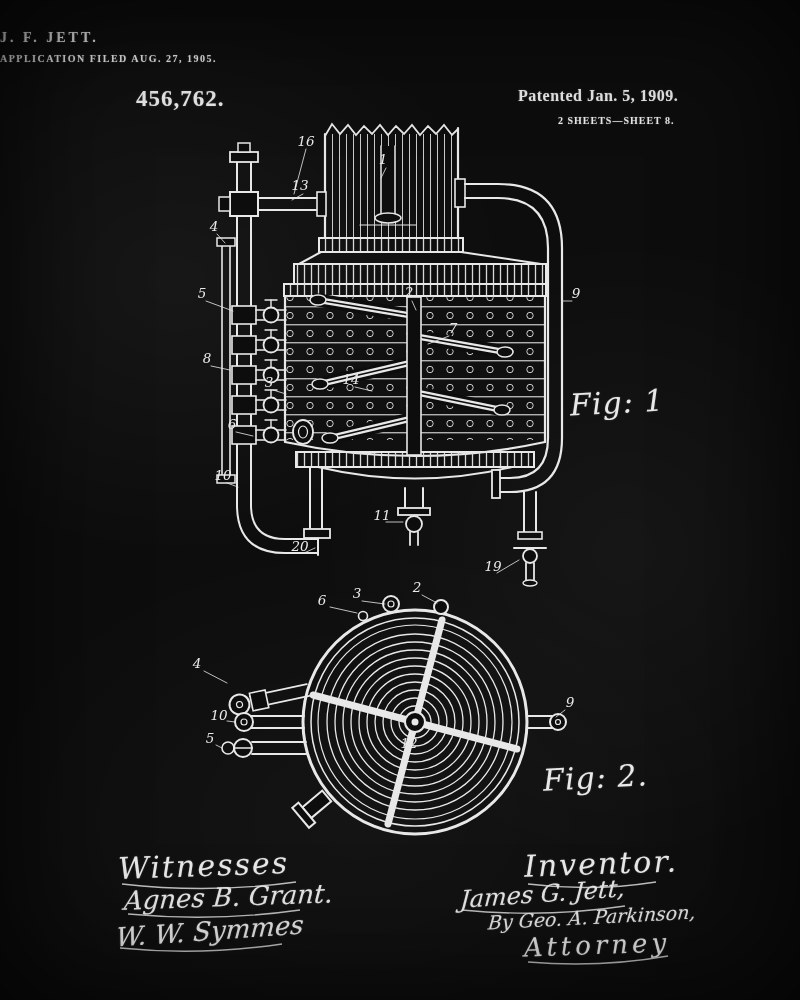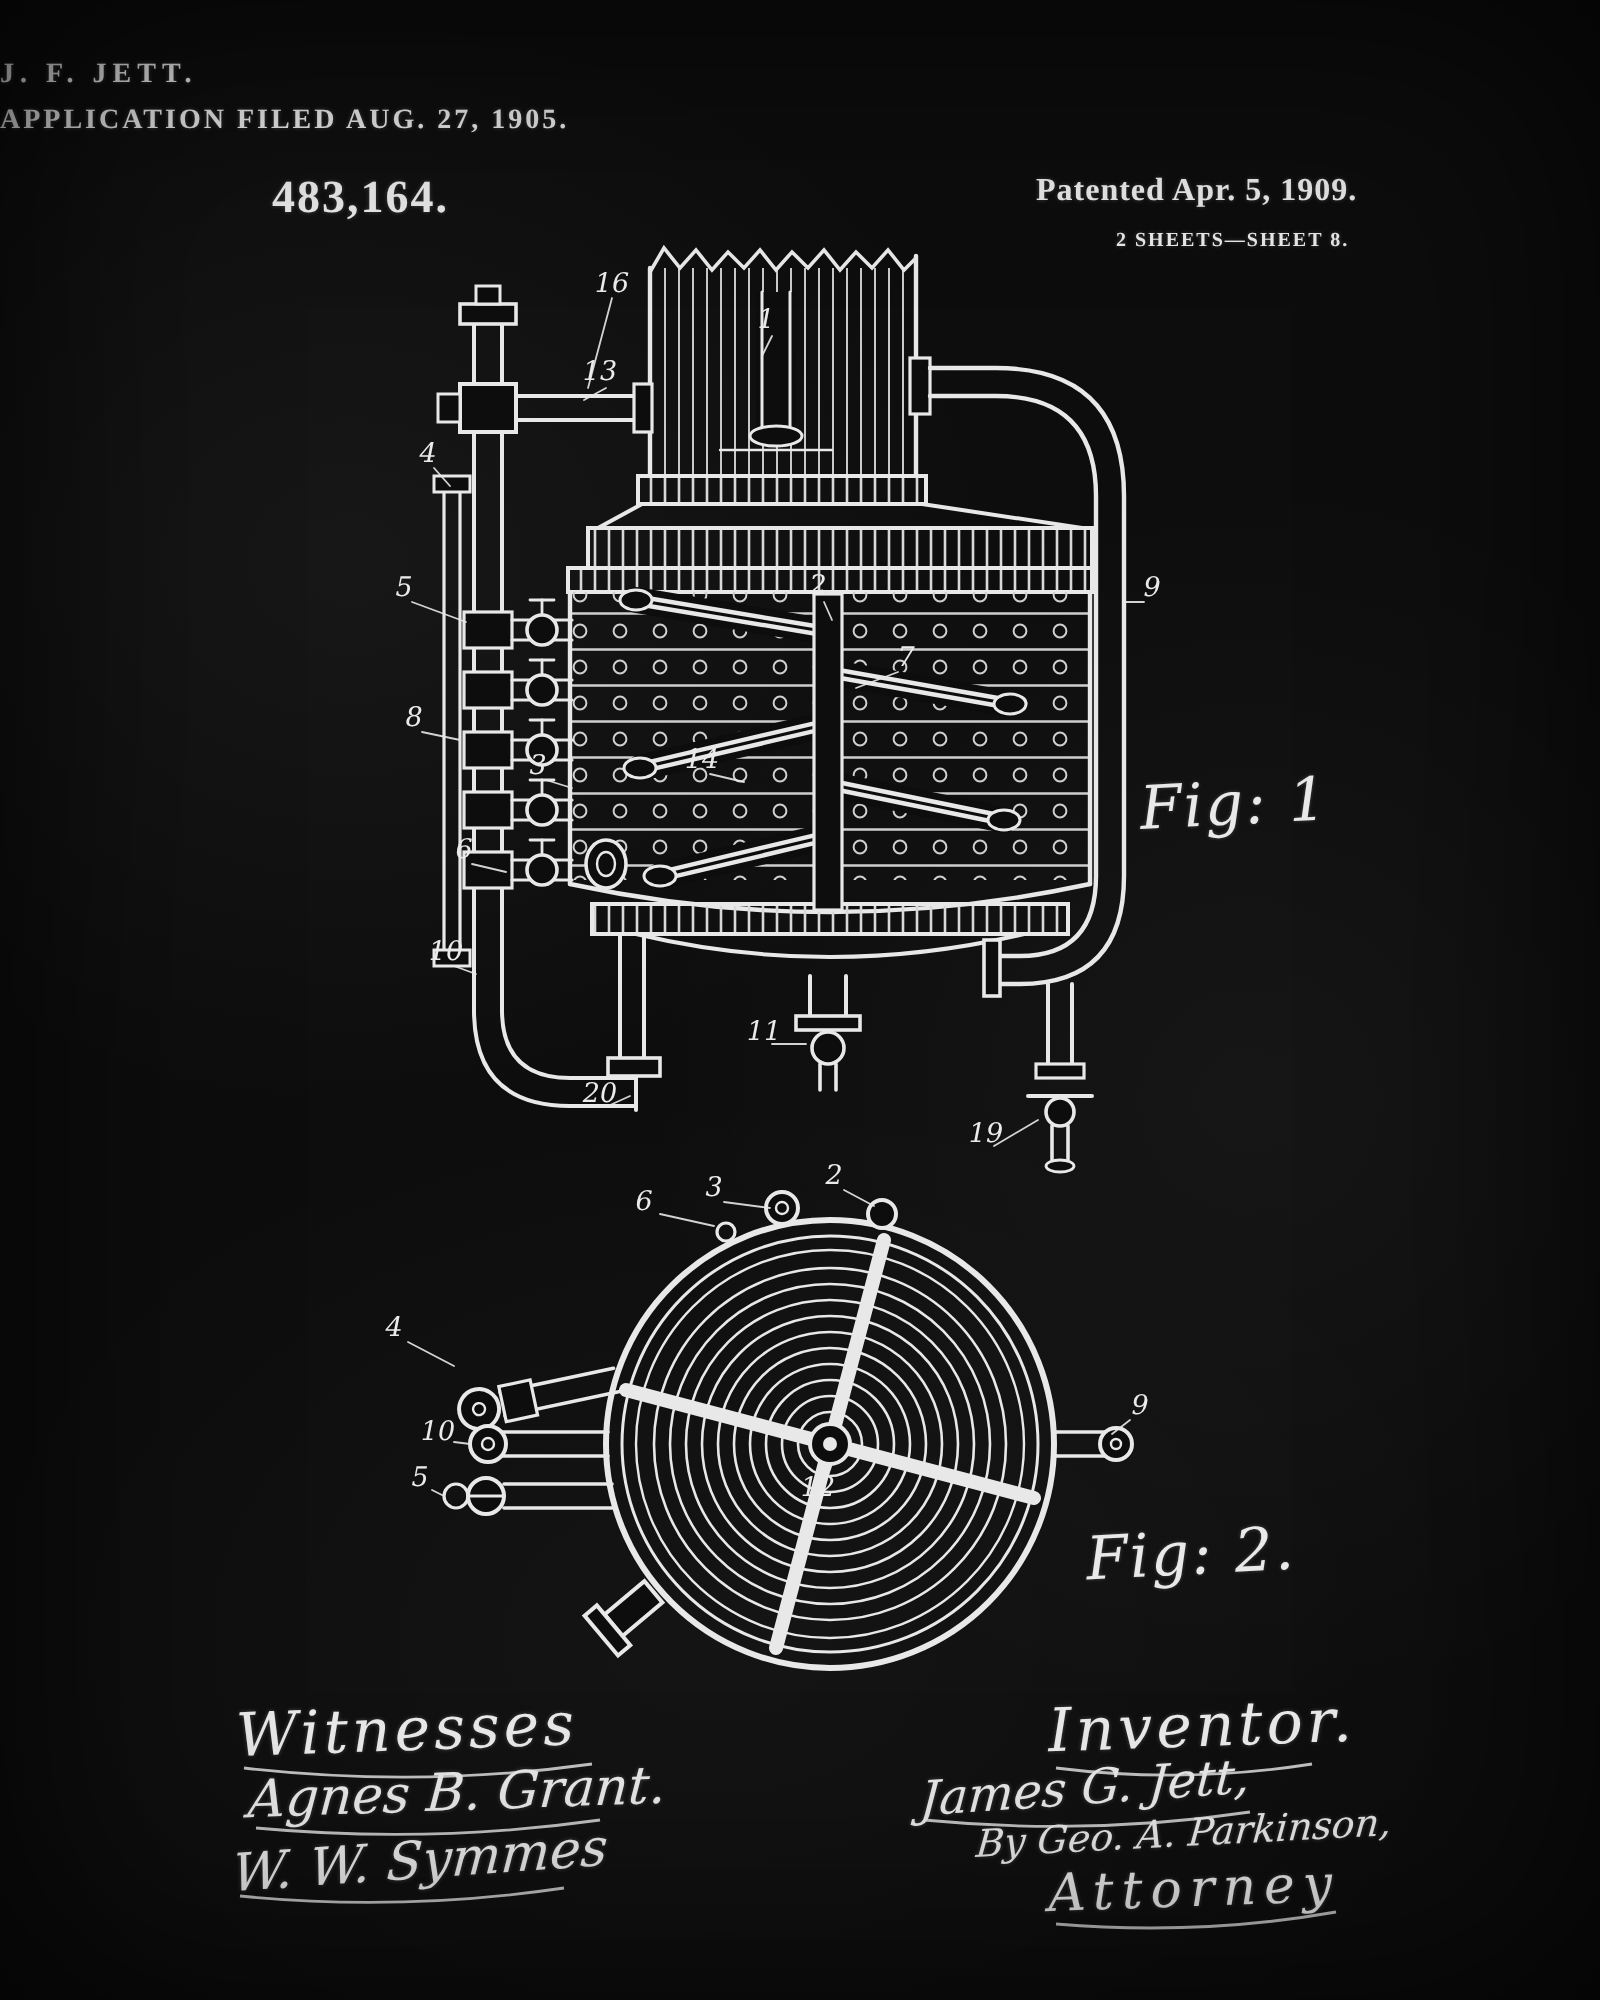--- a/index.html
+++ b/index.html
@@ -15,21 +15,21 @@
   }
   .poster::after{
     content:"";position:absolute;inset:0;pointer-events:none;
     box-shadow:inset 0 0 130px rgba(0,0,0,.8);
   }
   .abs{position:absolute;}
   .chalk{text-shadow:0 0 2px rgba(240,240,240,.25);}
   .head-center{top:30px;left:0;width:100%;}
   .head-line1{font-size:14px;font-weight:bold;letter-spacing:3px;}
   .head-line2{font-size:12px;font-weight:bold;letter-spacing:2.5px;margin-top:7px;}
-  .head-line3{font-size:14px;font-weight:bold;letter-spacing:1.5px;margin-top:7px;}
+  .head-line3{font-size:10px;font-weight:bold;letter-spacing:1.5px;margin-top:7px;}
   .patent-number{left:136px;top:86px;font-size:23px;font-weight:bold;letter-spacing:1px;}
   .patented-date{left:518px;top:87px;font-size:16px;font-weight:bold;letter-spacing:.5px;}
   .sheet-info{left:558px;top:115px;font-size:10px;font-weight:bold;letter-spacing:1px;}
   .script{font-family:"DejaVu Serif", serif;font-style:italic;}
   .fig-caption{font-size:30px;letter-spacing:1px;}
   .fig1-caption{left:570px;top:385px;transform:rotate(-3deg);}
   .fig2-caption{left:543px;top:760px;transform:rotate(-3deg);}
   .witnesses-heading{left:118px;top:848px;font-size:30px;letter-spacing:2px;transform:rotate(-2deg);}
   .witness-sig1{left:124px;top:882px;font-size:26px;transform:rotate(-2deg) skewX(-6deg);}
   .witness-sig2{left:116px;top:916px;font-size:26px;transform:rotate(-4deg) skewX(-8deg);}
@@ -42,22 +42,22 @@
 </style>
 </head>
 <body>
 
 <div class="poster">
 
   <div class="abs head-center chalk">
     <div class="head-line1">J. F. JETT.</div>
     <div class="head-line3">APPLICATION FILED AUG. 27, 1905.</div>
   </div>
-  <div class="abs patent-number chalk">483,164.</div>
-  <div class="abs patented-date chalk">Patented Apr. 5, 1909.</div>
+  <div class="abs patent-number chalk">456,762.</div>
+  <div class="abs patented-date chalk">Patented Jan. 5, 1909.</div>
   <div class="abs sheet-info chalk">2 SHEETS—SHEET 8.</div>
 
   <svg width="800" height="1000" viewBox="0 0 800 1000">
     <defs>
       <pattern id="vh" width="7" height="12" patternUnits="userSpaceOnUse">
         <line x1="3.5" y1="0" x2="3.5" y2="12" stroke="#c9c9c9" stroke-width="1"></line>
       </pattern>
       <pattern id="tk" width="7" height="30" patternUnits="userSpaceOnUse">
         <line x1="3.5" y1="0" x2="3.5" y2="30" stroke="#d8d8d8" stroke-width="1.3"></line>
       </pattern>

